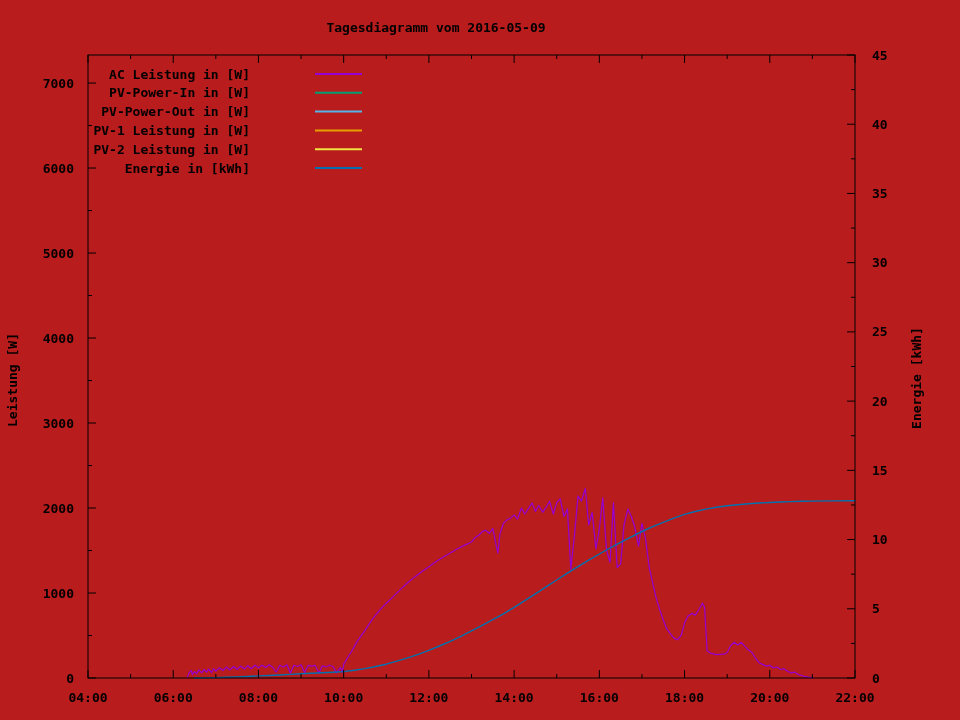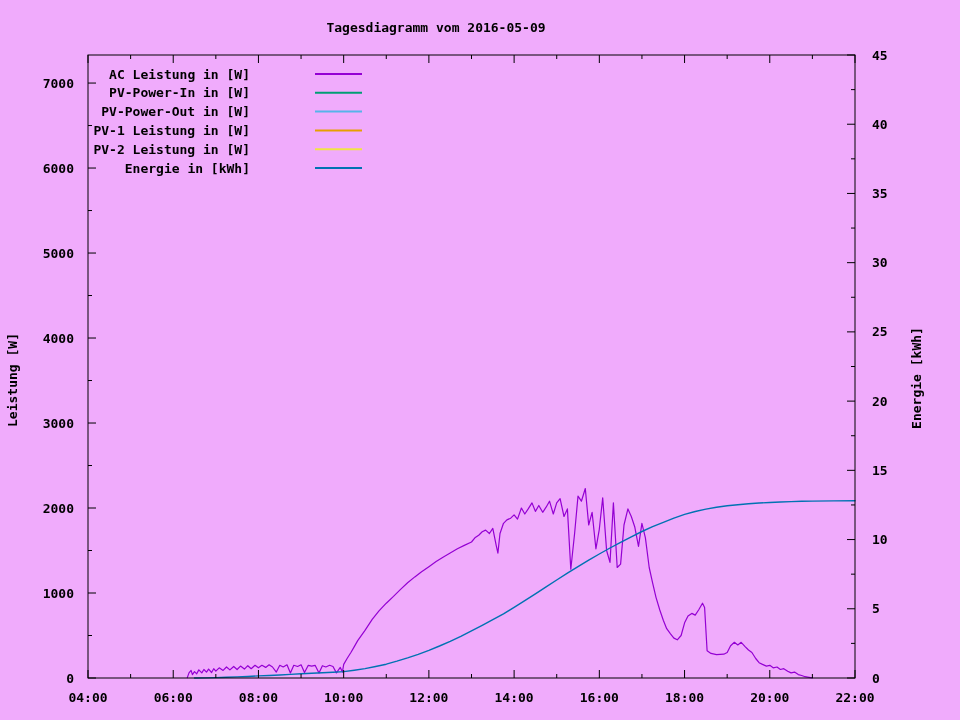--- a/index.html
+++ b/index.html
@@ -1,16 +1,16 @@
 <!DOCTYPE html>
 <html><head>
 <meta charset="utf-8">
 <style>
   html,body{margin:0;padding:0;background:#ffffff;}
-  #canvas{position:relative;width:960px;height:720px;background:#f0abfc;overflow:hidden;
+  #canvas{position:relative;width:960px;height:720px;background:#b91c1c;overflow:hidden;
           font-family:"DejaVu Sans Mono", monospace;}
   svg text{font-family:"DejaVu Sans Mono", monospace;font-weight:bold;fill:#000000;}
   .t13{font-size:13px;}
 </style>
 </head>
 <body>
 
 <div id="canvas">
   <svg id="plot-svg" width="960" height="720" viewBox="0 0 960 720">
     <text class="t13" x="436" y="32" text-anchor="middle">Tagesdiagramm vom 2016-05-09</text>

